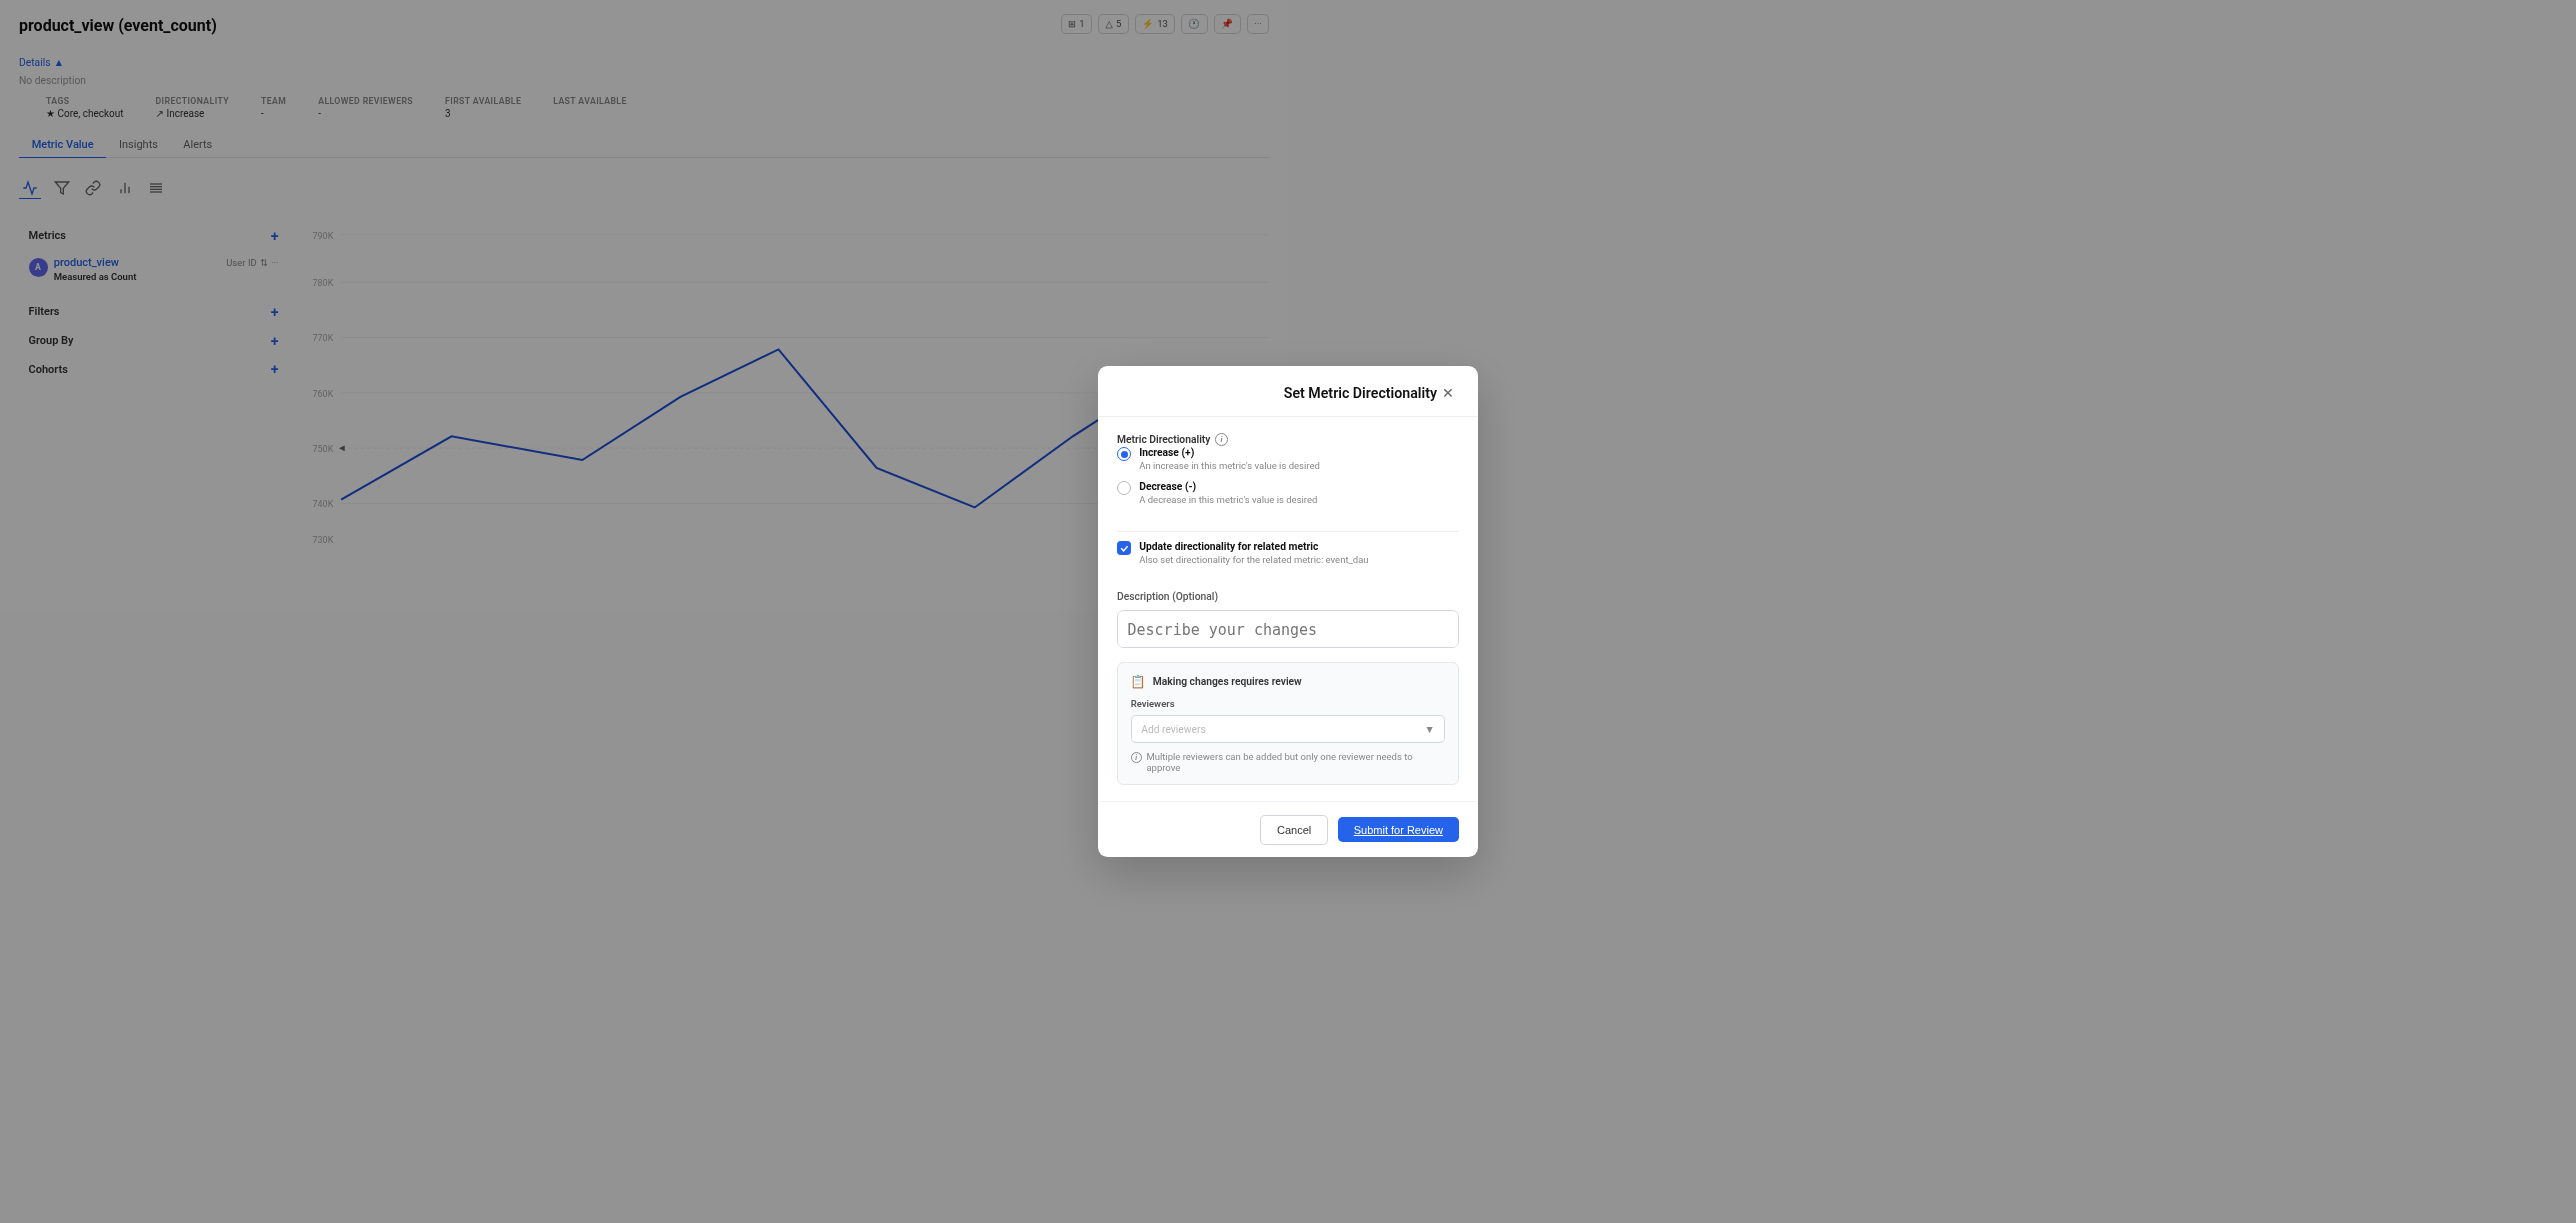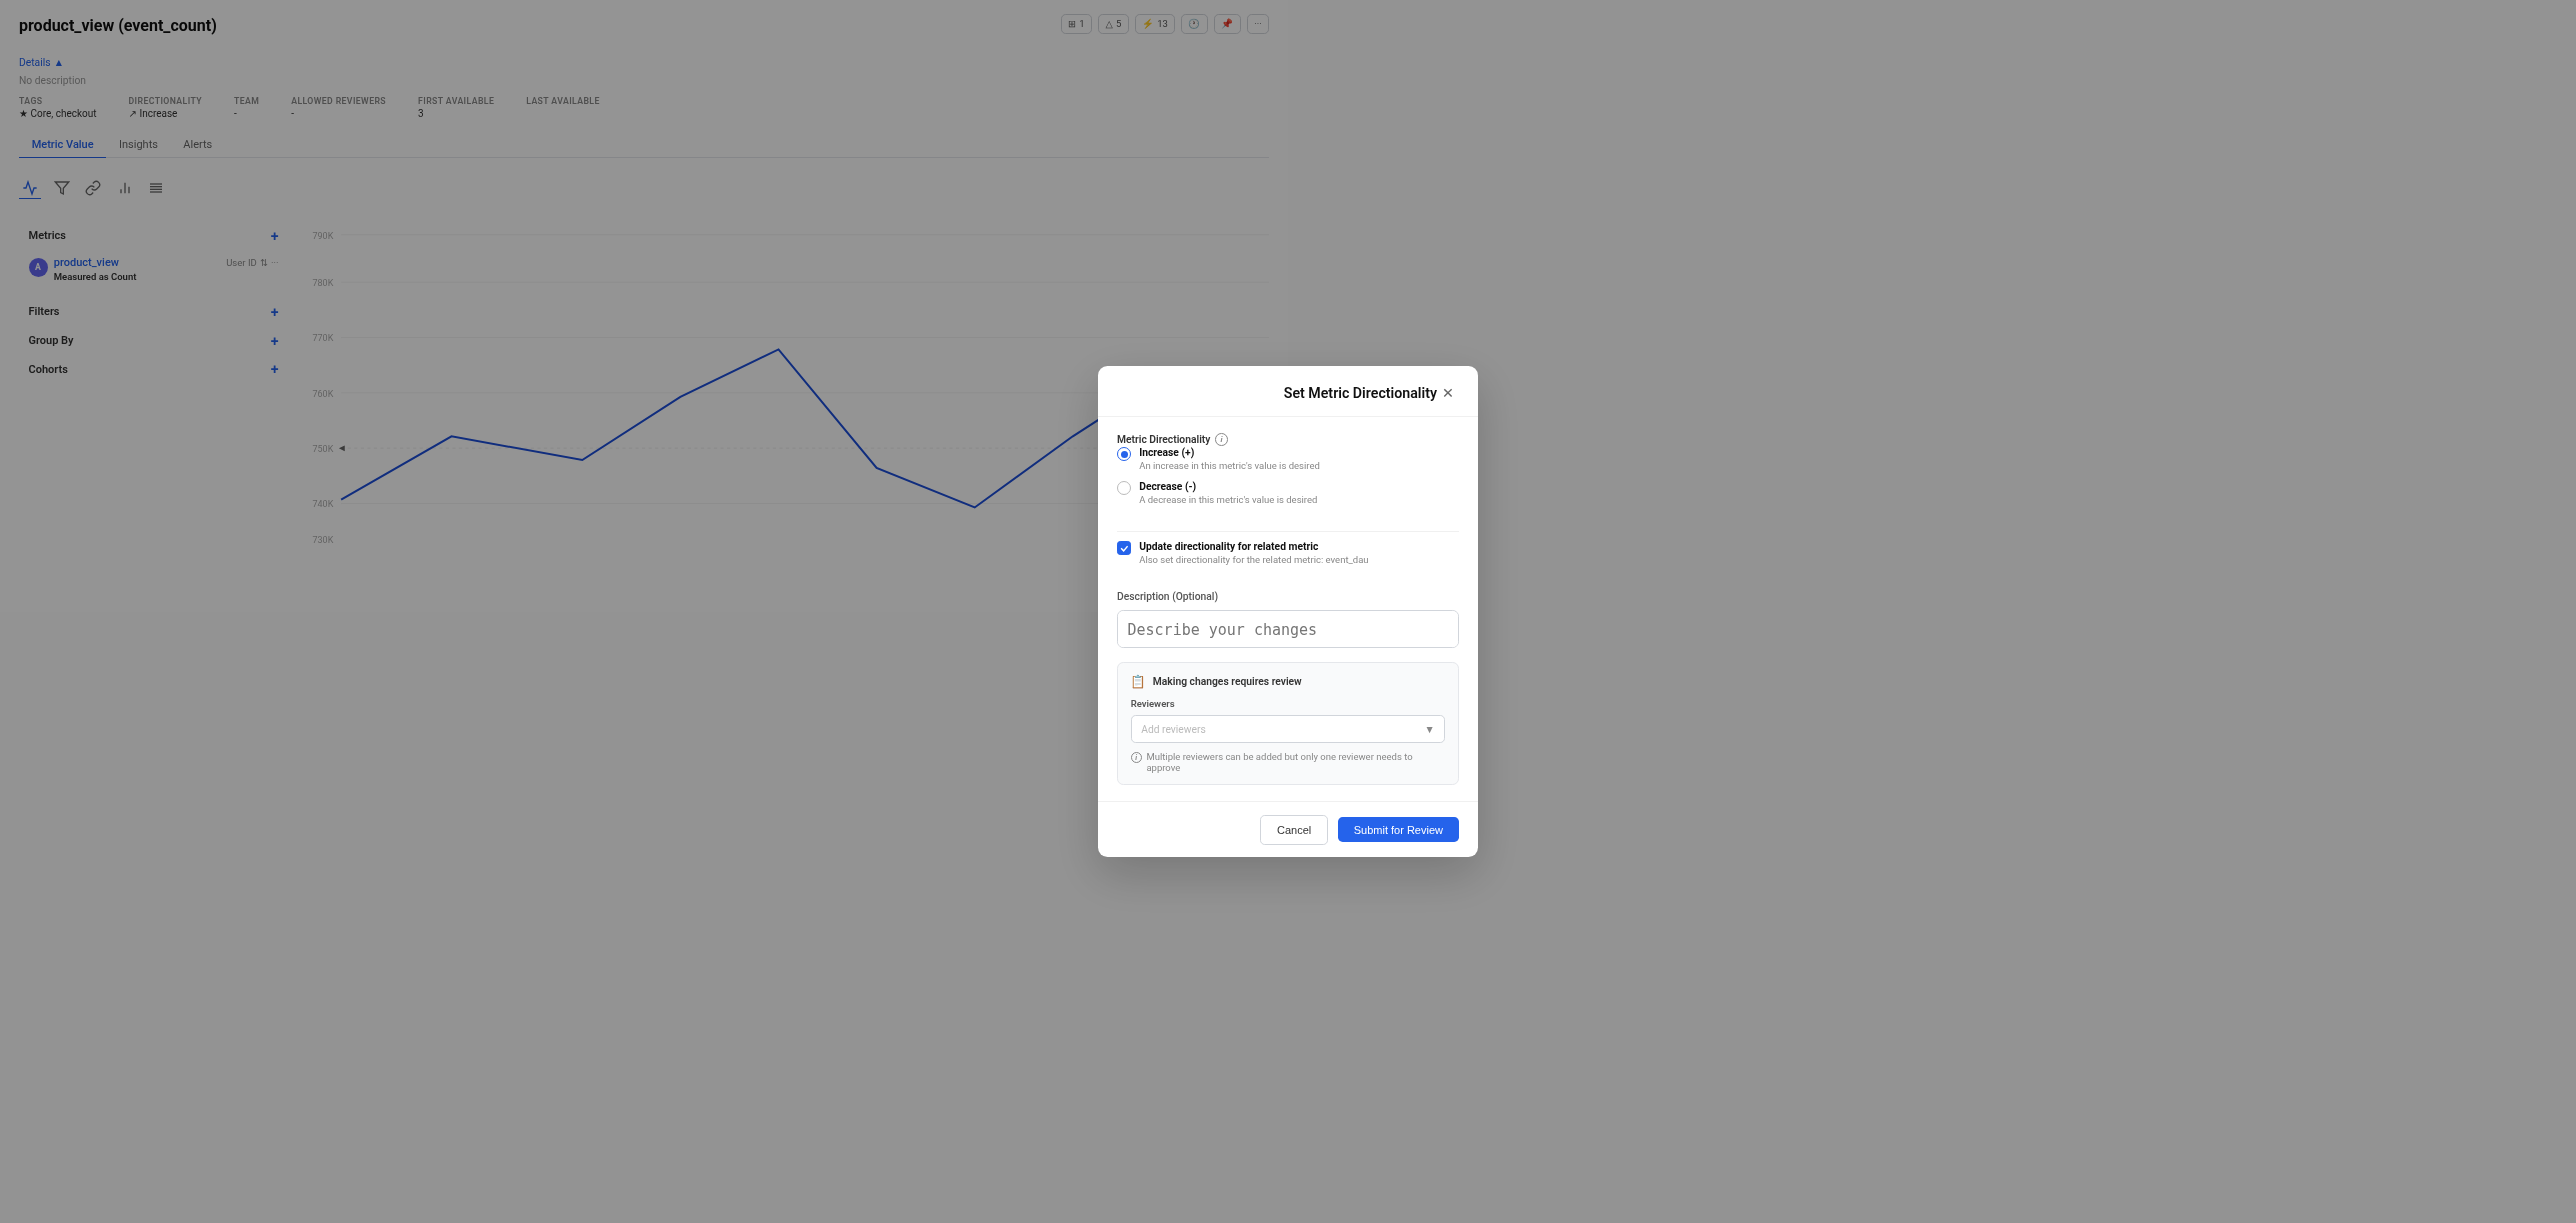--- a/index.html
+++ b/index.html
@@ -43,20 +43,21 @@
       color: #999;
       font-size: 10.3px;
       margin-top: 4.7px;
       margin-bottom: 9.5px;
     }
 
     .meta-row {
       display: flex;
       gap: 32px;
       margin-bottom: 12.7px;
+      margin-left: 27px;
     }
 
     .meta-item label {
       font-size: 8.7px;
       font-weight: 600;
       color: #888;
       text-transform: uppercase;
       letter-spacing: 0.4px;
       display: block;
       margin-bottom: 1.6px;
@@ -478,20 +479,21 @@
 
     .btn-submit {
       padding: 6.3px 16px;
       border: none;
       border-radius: 4.7px;
       background: #2563eb;
       color: #fff;
       font-size: 11px;
       font-weight: 500;
       cursor: pointer;
+      text-decoration: underline;
     }
 
     
     .chart-svg {
       position: absolute;
       inset: 0;
       width: 100%;
       height: 100%;
     }
   </style>

